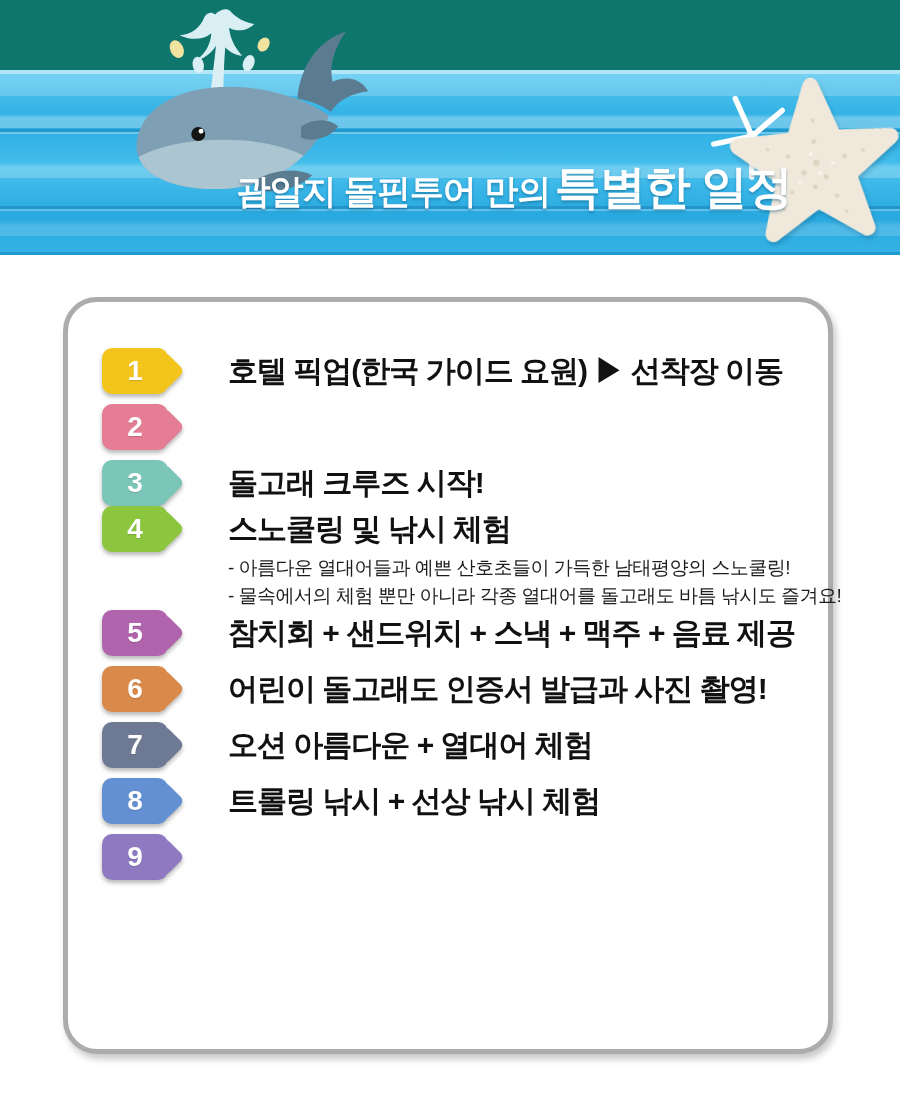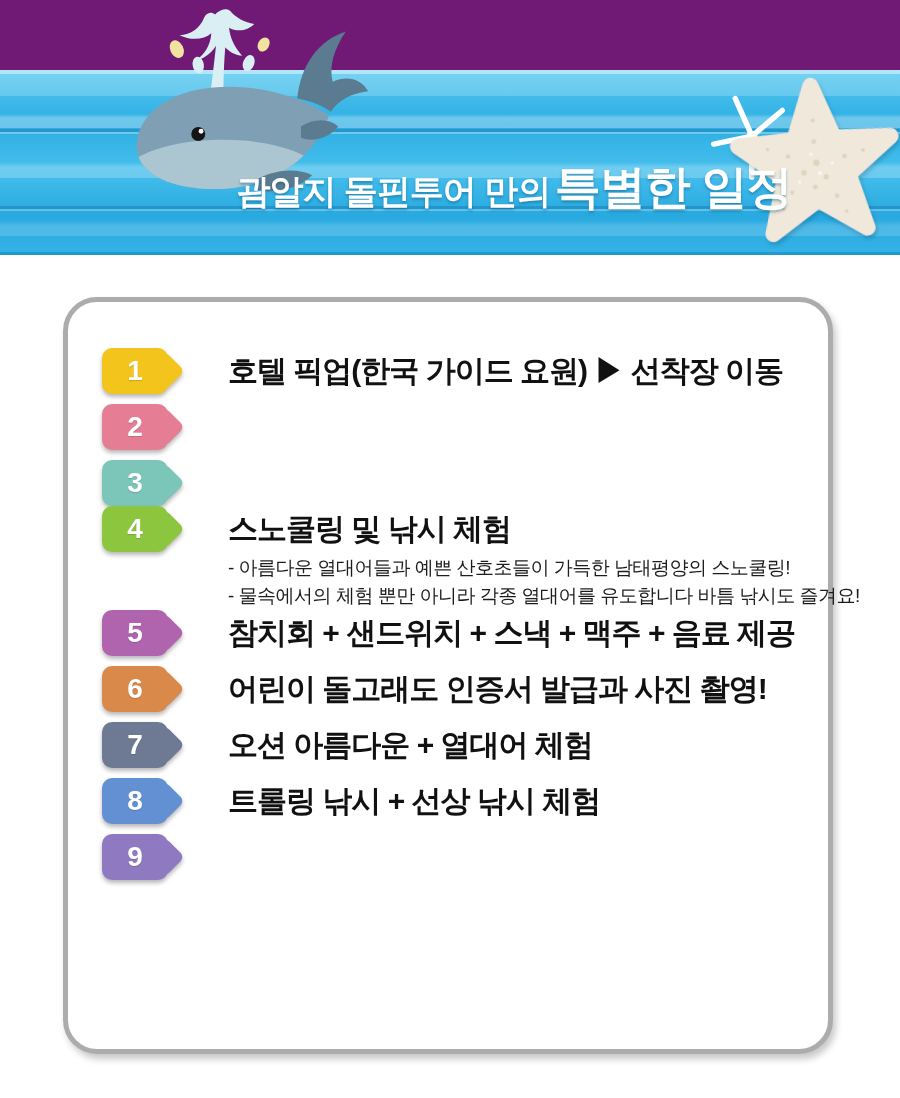--- a/index.html
+++ b/index.html
@@ -4,21 +4,21 @@
 <style>
   * { margin:0; padding:0; box-sizing:border-box; }
   html,body { background:#ffffff; }
   body {
     width:900px; height:1098px;
     font-family:"Liberation Sans", sans-serif;
     position:relative; overflow:hidden;
   }
 
   
-  .header { position:relative; width:900px; height:255px; background:#701a75; overflow:hidden; }
+  .header { position:relative; width:900px; height:255px; background:#0f766e; overflow:hidden; }
   .blue-band {
     position:absolute; top:70px; left:0; width:900px; height:185px;
     background:
       linear-gradient(to bottom,
         rgba(255,255,255,0)   0 59px,  rgba(13,98,148,0.32) 59px 62px,
         rgba(255,255,255,0.30) 62px 64px, rgba(255,255,255,0) 64px 136px,
         rgba(13,98,148,0.32) 136px 139px, rgba(255,255,255,0.25) 139px 141px,
         rgba(255,255,255,0) 141px),
       linear-gradient(to bottom,
         rgba(255,255,255,0.55) 0 4px,  rgba(255,255,255,0.20) 4px 26px,
@@ -195,35 +195,36 @@
   </div>
 
   <div class="row row-tight">
     <div class="badge-col">
       <div class="badge" style="background-color: rgb(124, 197, 185);">
         <span class="tip" style="background-color: rgb(124, 197, 185);"></span>
         <span class="num">3</span>
       </div>
     </div>
     <div class="text-col">
+      <div class="item-title">돌고래 크루즈 시작!</div>
     </div>
   </div>
 
   <div class="row row-tight">
     <div class="badge-col">
       <div class="badge" style="background-color: rgb(140, 198, 63);">
         <span class="tip" style="background-color: rgb(140, 198, 63);"></span>
         <span class="num">4</span>
       </div>
     </div>
     <div class="text-col">
       <div class="item-title">스노쿨링 및 낚시 체험</div>
       <div class="item-details">
         <div class="d-line">- 아름다운 열대어들과 예쁜 산호초들이 가득한 남태평양의 스노쿨링!</div>
-        <div class="d-line">- 물속에서의 체험 뿐만 아니라 각종 열대어를 유도합니다 바틈 낚시도 즐겨요!</div>
+        <div class="d-line">- 물속에서의 체험 뿐만 아니라 각종 열대어를 돌고래도 바틈 낚시도 즐겨요!</div>
       </div>
     </div>
   </div>
 
   <div class="row">
     <div class="badge-col">
       <div class="badge" style="background-color: rgb(177, 100, 174);">
         <span class="tip" style="background-color: rgb(177, 100, 174);"></span>
         <span class="num">5</span>
       </div>

